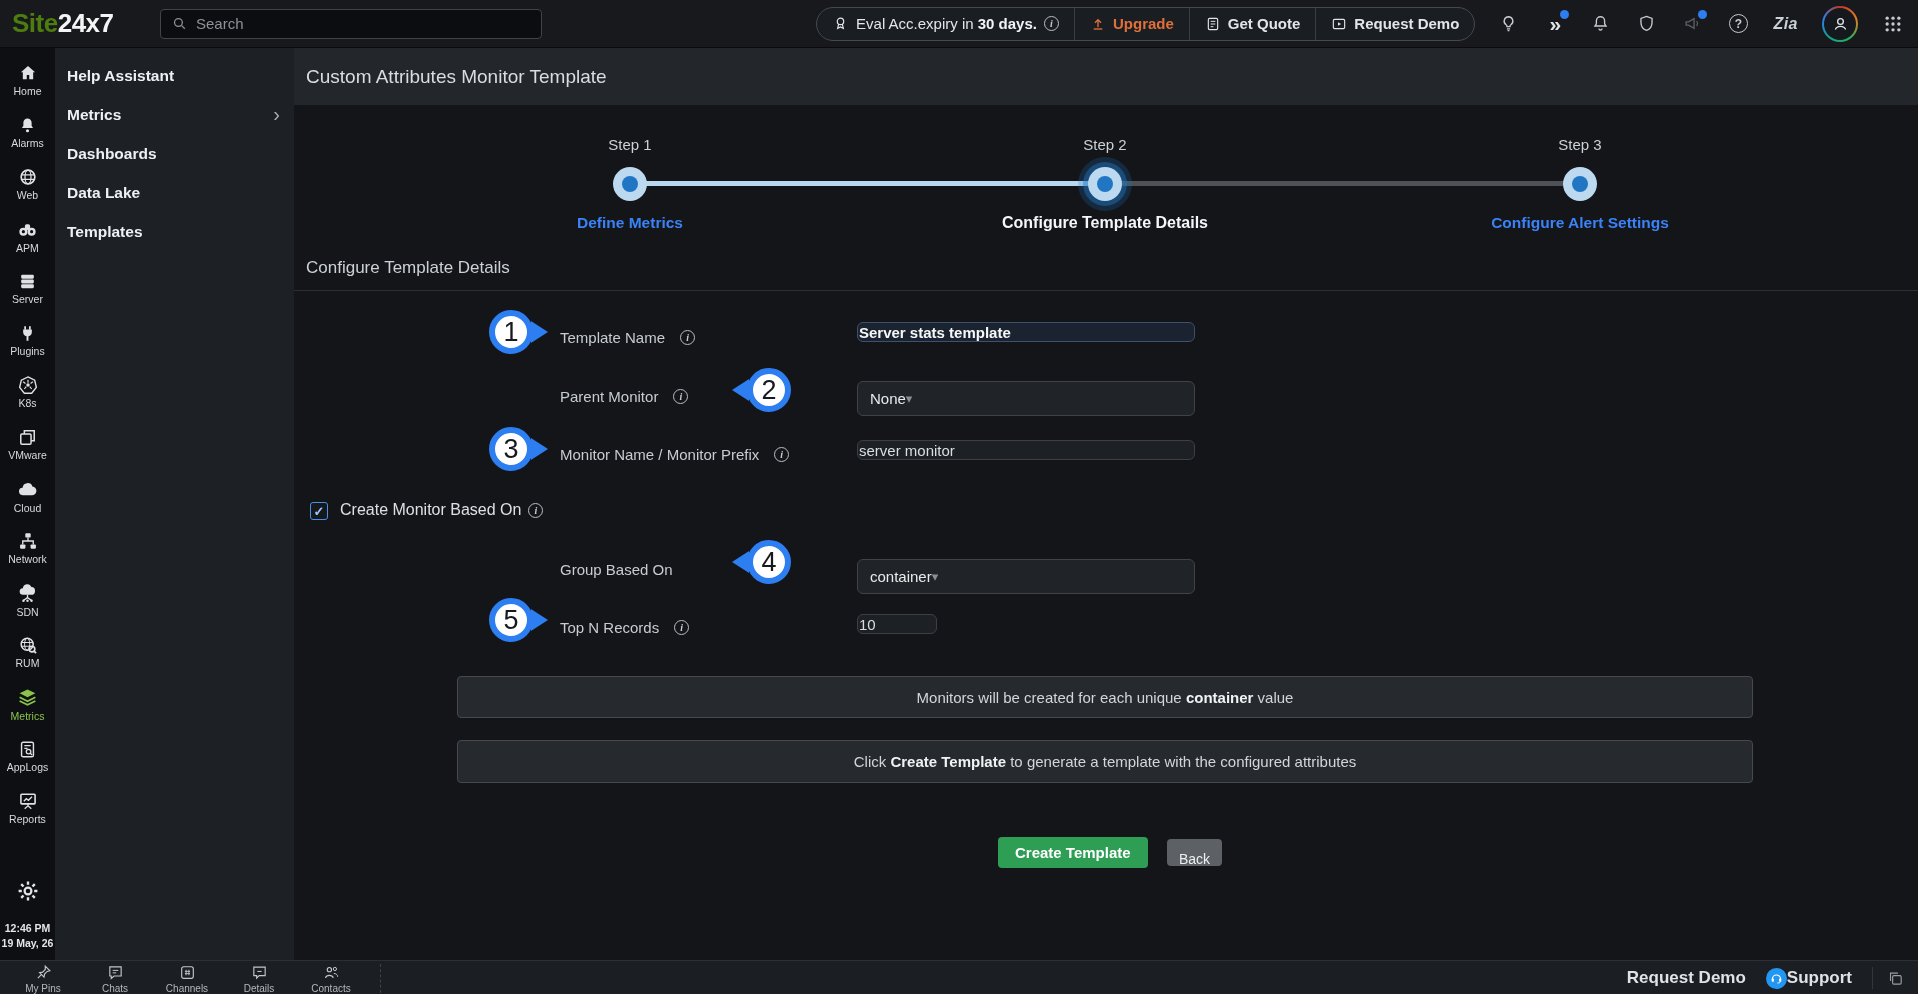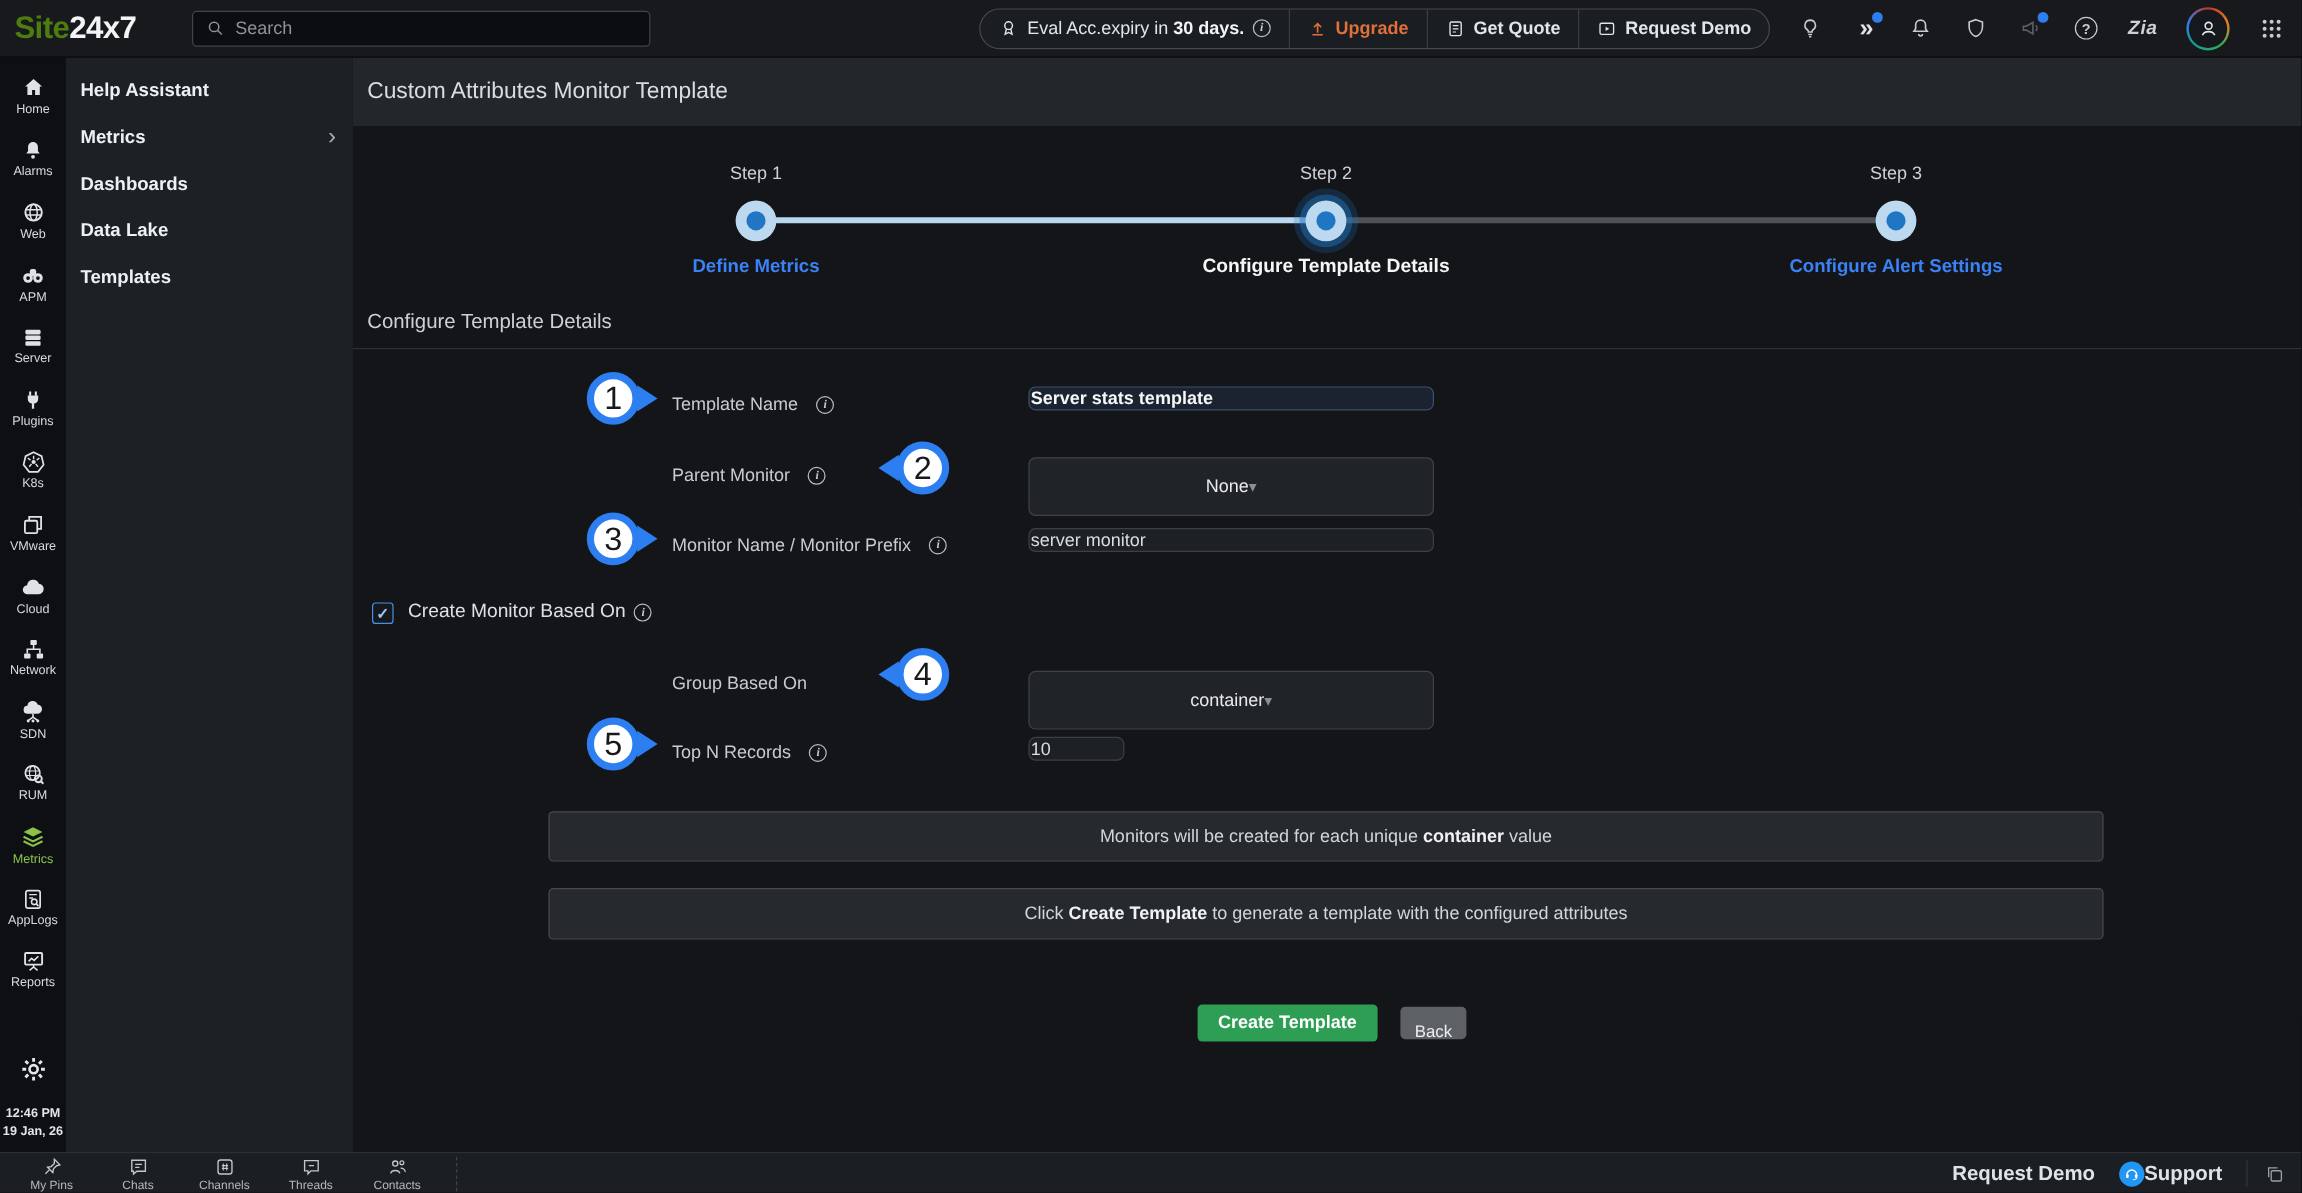--- a/index.html
+++ b/index.html
@@ -83,22 +83,22 @@
   .section-title{position:absolute;left:12px;top:210px;font-size:17px;color:#ccd1d5}
   .divider{position:absolute;left:0;right:0;top:242px;height:1px;background:#2d3136}
   .flabel{position:absolute;font-size:15px;color:#c7ccd1;display:flex;align-items:center;gap:15px;white-space:nowrap}
   .info-icon{display:inline-flex;width:15px;height:15px;border:1.3px solid #b9bec3;border-radius:50%;
     align-items:center;justify-content:center;font-size:10px;font-style:italic;font-weight:700;
     font-family:"Liberation Serif",serif;color:#c7ccd1;cursor:pointer}
   .info-icon::before{content:"i"}
   .tinput{position:absolute;height:20px;background:#1d2024;border:1px solid #3c4045;border-radius:6px;
     color:#dadee1;font-size:15px;padding:0 1px;outline:none;font-family:"Liberation Sans",sans-serif}
   .tinput.hl{background:#1b2330;border-color:#3c5070;color:#f5f7f9;font-weight:700}
-  .dd{position:absolute;height:49px;width:338px;background:#202327;border:1px solid #3f4348;border-radius:6px;
-    display:flex;align-items:center;justify-content:center;padding:0 12px;font-size:15px;
+  .dd{position:absolute;height:35px;width:338px;background:#202327;border:1px solid #3f4348;border-radius:6px;
+    display:flex;align-items:center;justify-content:flex-start;padding:0 12px;font-size:15px;
     color:#e8eaec;cursor:pointer}
   .dd .caret{color:#8a8f94;font-size:13px}
   .cbox{position:absolute;left:16px;top:454px;width:18px;height:18px;border:1.6px solid #4a90e2;
     border-radius:3px;background:#15181c;display:flex;align-items:center;justify-content:center;cursor:pointer}
   .cbox::after{content:"\2713";color:#9ec3f5;font-size:13px;font-weight:700;line-height:1}
   .cb-label{position:absolute;left:46px;top:453px;font-size:16px;color:#dce0e4;display:flex;align-items:center;gap:7px}
 
   .callout{position:absolute;width:44px;height:44px;background:#fff;border:6px solid #2d7ef0;border-radius:50%;
     display:flex;align-items:center;justify-content:center;font-size:27px;color:#17191c;z-index:5;
     font-weight:400}
@@ -415,21 +415,21 @@
     </div>
 
     <div class="rail-gear">
       <span><svg width="24" height="24" viewBox="0 0 24 24">
             <circle cx="12" cy="12" r="3.4" fill="none" stroke="currentColor" stroke-width="2.2"></circle>
             <path d="M12 2.6v3.2M12 18.2v3.2M2.6 12h3.2M18.2 12h3.2M5.2 5.2l2.3 2.3M16.5 16.5l2.3 2.3M18.8 5.2l-2.3 2.3M7.5 16.5l-2.3 2.3" stroke="currentColor" stroke-width="2.4"></path>
           </svg></span>
     </div>
     <div class="rail-time">
       <div>12:46 PM</div>
-      <div>19 Jan, 26</div>
+      <div>19 May, 26</div>
     </div>
   </div>
 
   <div class="sidebar">
     <div class="side-item">
       <span>Help Assistant</span>
     </div>
     <div class="side-item">
       <span>Metrics</span>
       <span class="chev">›</span>
@@ -575,21 +575,21 @@
           </span>
         <span class="f-lb">Channels</span>
       </div>
       <div class="f-item">
         <span>
             <svg width="17" height="17" viewBox="0 0 24 24">
               <path d="M4 4.5h16v12h-8.5L8 20v-3.5H4z" fill="none" stroke="currentColor" stroke-width="1.6"></path>
               <path d="M9 10.5h6" stroke="currentColor" stroke-width="1.5"></path>
             </svg>
           </span>
-        <span class="f-lb">Threads</span>
+        <span class="f-lb">Details</span>
       </div>
       <div class="f-item">
         <span>
             <svg width="17" height="17" viewBox="0 0 24 24">
               <circle cx="9" cy="8" r="3" fill="none" stroke="currentColor" stroke-width="1.6"></circle>
               <path d="M3.5 19.5a5.7 4.6 0 0 1 11 0" fill="none" stroke="currentColor" stroke-width="1.6"></path>
               <circle cx="16.8" cy="7" r="2.3" fill="none" stroke="currentColor" stroke-width="1.4"></circle>
               <path d="M15.3 13.4a5.2 4.4 0 0 1 5.4 4.6" fill="none" stroke="currentColor" stroke-width="1.4"></path>
             </svg>
           </span>

